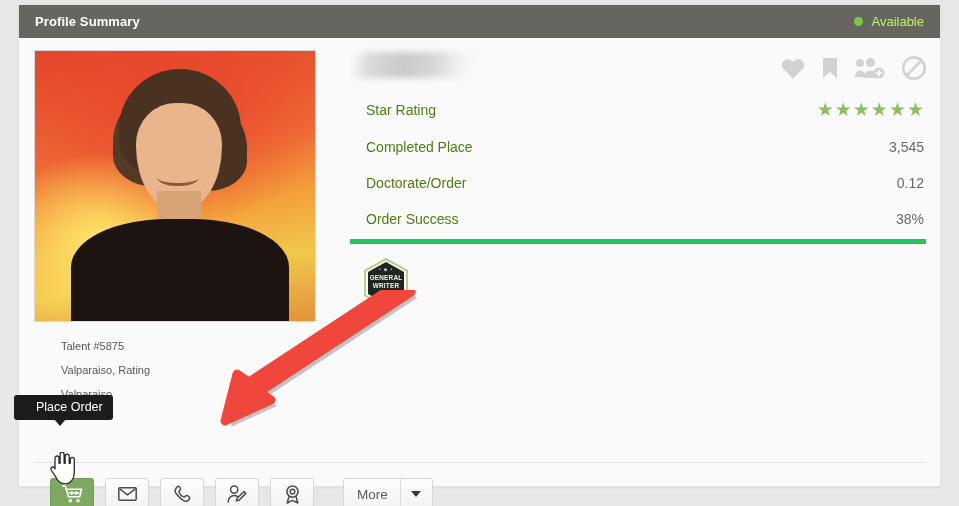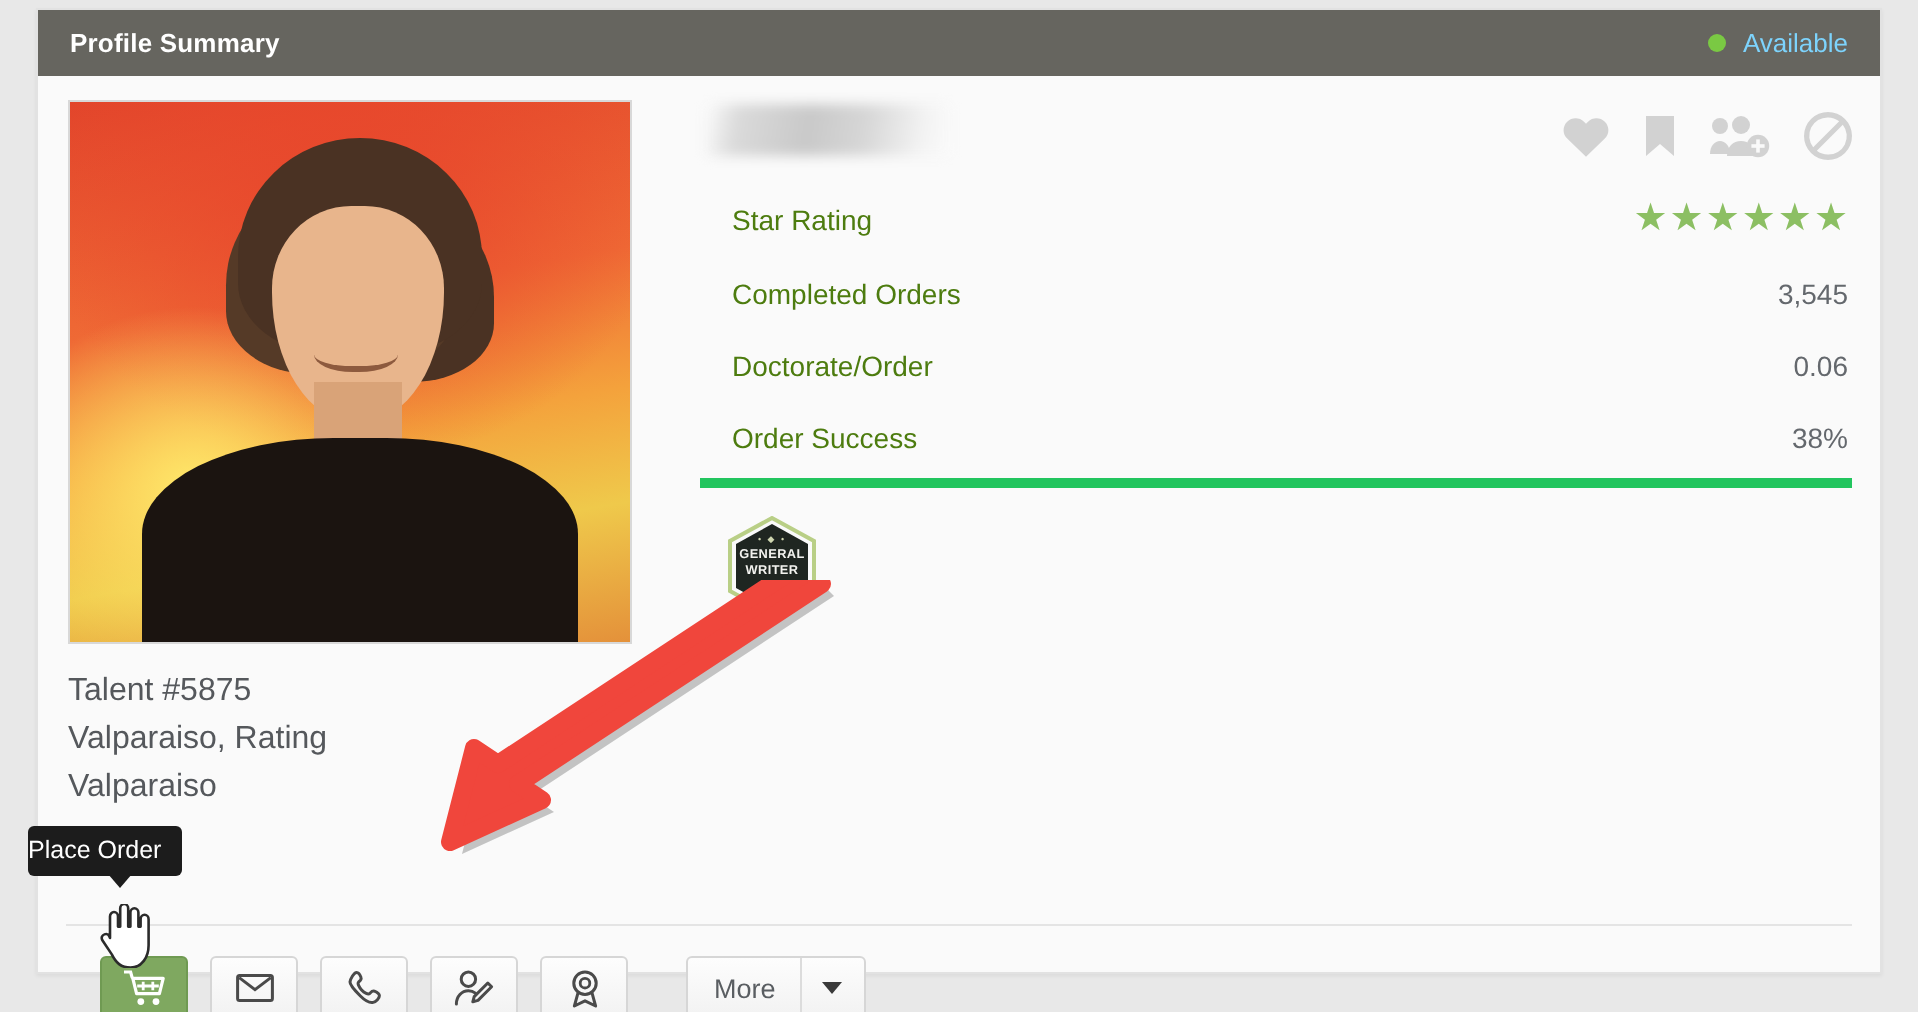--- a/index.html
+++ b/index.html
@@ -56,21 +56,21 @@
     gap: 8px;
   }
   .avail-dot {
     width: 9px;
     height: 9px;
     border-radius: 50%;
     background: #7ac943;
     display: block;
   }
   .avail-label {
-    color: #7dd3fc;
+    color: #bef264;
     font-size: 13px;
   }
 
   
   .card-body {
     position: relative;
     height: 449px;
   }
 
   
@@ -136,24 +136,25 @@
     width: 42px;
     height: 16px;
     border-bottom: 3px solid #8d5a3e;
     border-radius: 0 0 46% 46%;
   }
 
   .meta {
     margin-top: 12px;
   }
   .meta-line {
-    font-size: 16px;
+    font-size: 11px;
     color: #55585c;
     line-height: 24px;
     white-space: nowrap;
+    margin-left: 27px;
   }
 
   
   .right-col {
     position: absolute;
     left: 331px;
     top: 12px;
     right: 14px;
   }
   .name-redacted {
@@ -314,25 +315,25 @@
     width: 0; height: 0;
     border-left: 5px solid transparent;
     border-right: 5px solid transparent;
     border-top: 6px solid #3a3a3a;
   }
 
   
   .tooltip {
     position: absolute;
     left: 14px;
-    top: 413px;
+    top: 395px;
     background: #1c1c1c;
     color: #ffffff;
     font-size: 12.5px;
-    padding: 5px 10px 6px 0;
+    padding: 5px 10px 6px 22px;
     border-radius: 3px;
     white-space: nowrap;
     z-index: 40;
   }
   .tooltip::after {
     content: "";
     position: absolute;
     left: 40px;
     bottom: -6px;
     width: 0; height: 0;
@@ -433,26 +434,26 @@
                 <span>★</span>
                 <span>★</span>
                 <span>★</span>
                 <span>★</span>
                 <span>★</span>
                 <span>★</span>
               </span>
             </td>
           </tr>
           <tr>
-            <td>Completed Orders</td>
+            <td>Completed Place</td>
             <td class="val">3,545</td>
           </tr>
           <tr>
             <td>Doctorate/Order</td>
-            <td class="val">0.06</td>
+            <td class="val">0.12</td>
           </tr>
           <tr class="last">
             <td>Order Success</td>
             <td class="val">38%</td>
           </tr>
         </tbody>
           </table>
 
         <div class="badge-row">
           <div class="badge-hex">

